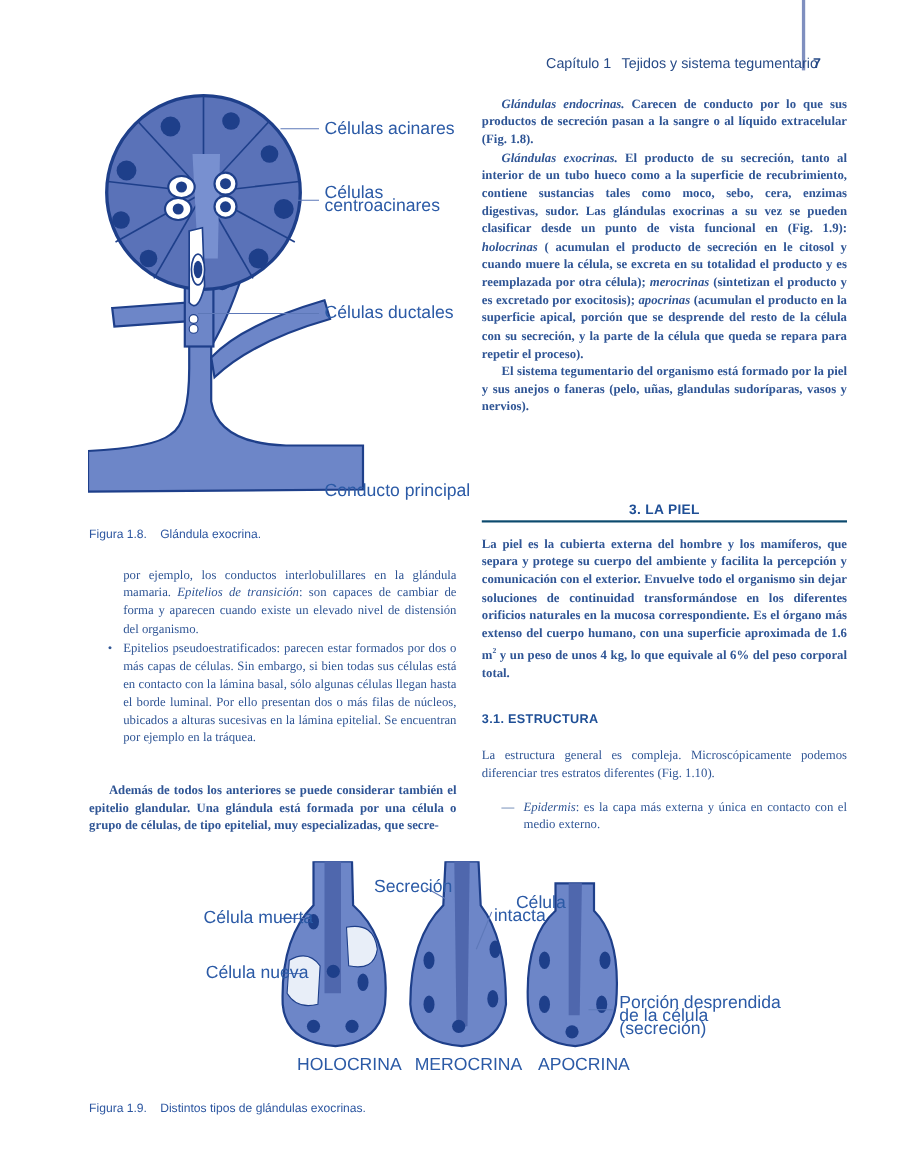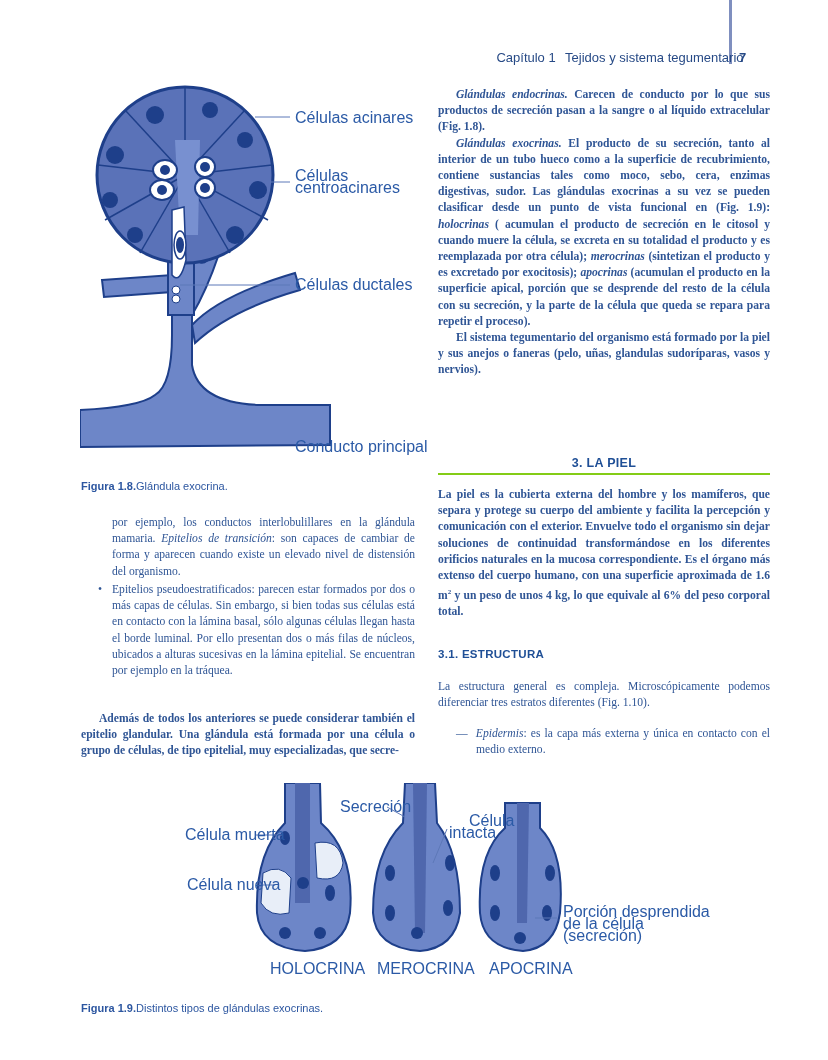--- a/index.html
+++ b/index.html
@@ -7,24 +7,24 @@
   .serif{font-family:"Liberation Serif","DejaVu Serif",serif;}
   .sans{font-family:"Liberation Sans","DejaVu Sans",sans-serif;text-align:center;}
   .header-rule{position:absolute;left:729px;top:0;width:3px;height:64px;background:#7f8fbf;}
   .running-head{position:absolute;top:50px;left:470px;width:300px;font-size:13px;color:#274a86;white-space:nowrap;}
   .running-head .chap{margin-right:6px;}
   .running-head .page{position:absolute;left:269px;font-weight:bold;}
   .col{position:absolute;font-size:11.6px;line-height:16.2px;text-align:justify;color:#2f5595;}
   .col p{margin:0;}
   .indent{text-indent:18px;font-weight:bold;}
   em{font-style:italic;}
-  .h2{position:absolute;left:438px;top:456px;width:332px;font-size:12.5px;font-weight:bold;color:#1f4f96;border-bottom:2px solid #84cc16;padding-bottom:3px;letter-spacing:.3px;}
+  .h2{position:absolute;left:438px;top:456px;width:332px;font-size:12.5px;font-weight:bold;color:#1f4f96;border-bottom:2px solid #0c4a6e;padding-bottom:3px;letter-spacing:.3px;}
   .h3{position:absolute;left:438px;top:648px;font-size:11.5px;font-weight:bold;color:#1f4f96;letter-spacing:.3px;}
   .caption{position:absolute;font-size:11px;color:#2c56a0;}
-  .caption b{font-weight:bold;}
+  .caption b{font-weight:normal;margin-right:12px;}
   .label{position:absolute;font-size:16px;line-height:12px;color:#2b5aa6;}
   .bullet{position:relative;padding-left:18px;}
   .bullet::before{content:"•";position:absolute;left:4px;}
   svg{position:absolute;}
 </style>
 </head>
 <body>
 
 <div class="header-rule"></div>
 <div class="running-head sans">

